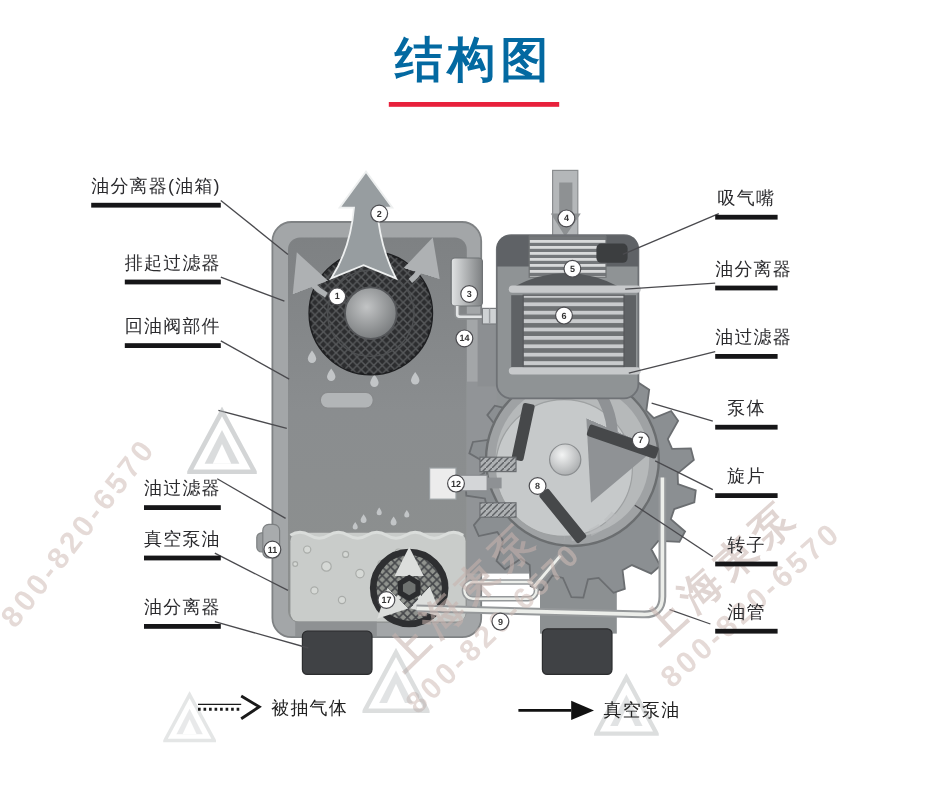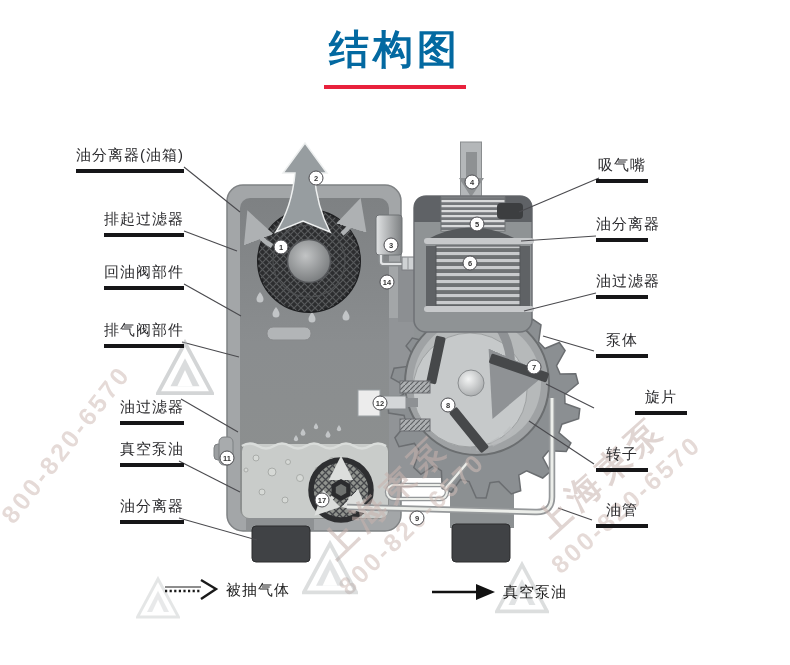--- a/index.html
+++ b/index.html
@@ -274,29 +274,28 @@
         <path d="M30,2 L58,54 L2,54 Z" fill="none" stroke="#a9adaf" stroke-width="4"></path>
         <path d="M30,18 L45,47 L15,47 Z" fill="#b6babc"></path>
         <path d="M30,30 L38,47 L22,47 Z" fill="#ffffff"></path>
       </svg>
     </div>
 
   <div class="labels" id="labels-layer">
       <div class="part-label side-left" style="top: 146px; right: 606px;"><span>油分离器(油箱)</span><div class="lbl-rule"></div></div>
       <div class="part-label side-left" style="top: 210px; right: 606px;"><span>排起过滤器</span><div class="lbl-rule"></div></div>
       <div class="part-label side-left" style="top: 263px; right: 606px;"><span>回油阀部件</span><div class="lbl-rule"></div></div>
-      <div class="part-label side-left" style="top: 321px; right: 606px;"><span>排气阀部件</span><div class="lbl-rule"></div></div>
       <div class="part-label side-left" style="top: 378px; right: 606px; margin-top: 20px;"><span>油过滤器</span><div class="lbl-rule"></div></div>
       <div class="part-label side-left" style="top: 440px; right: 606px;"><span>真空泵油</span><div class="lbl-rule"></div></div>
       <div class="part-label side-left" style="top: 497px; right: 606px;"><span>油分离器</span><div class="lbl-rule"></div></div>
       <div class="part-label side-right" style="top: 156px; left: 596px;"><span>吸气嘴</span><div class="lbl-rule"></div></div>
       <div class="part-label side-right" style="top: 215px; left: 596px;"><span>油分离器</span><div class="lbl-rule"></div></div>
       <div class="part-label side-right" style="top: 272px; left: 596px;"><span>油过滤器</span><div class="lbl-rule"></div></div>
       <div class="part-label side-right" style="top: 331px; left: 596px; font-family: Liberation Serif, serif;"><span>泵体</span><div class="lbl-rule"></div></div>
-      <div class="part-label side-right" style="top: 388px; left: 596px; margin-left: 39px;"><span>旋片</span><div class="lbl-rule"></div></div>
+      <div class="part-label side-right" style="top: 388px; left: 596px;"><span>旋片</span><div class="lbl-rule"></div></div>
       <div class="part-label side-right" style="top: 445px; left: 596px;"><span>转子</span><div class="lbl-rule"></div></div>
       <div class="part-label side-right" style="top: 501px; left: 596px;"><span>油管</span><div class="lbl-rule"></div></div>
     </div>
   <div class="labels" id="callouts-layer">
       <span class="callout" style="left: 281px; top: 247px;">1</span>
       <span class="callout" style="left: 316px; top: 178px;">2</span>
       <span class="callout" style="left: 391px; top: 245px;">3</span>
       <span class="callout" style="left: 472px; top: 182px;">4</span>
       <span class="callout" style="left: 477px; top: 224px;">5</span>
       <span class="callout" style="left: 470px; top: 263px;">6</span>

